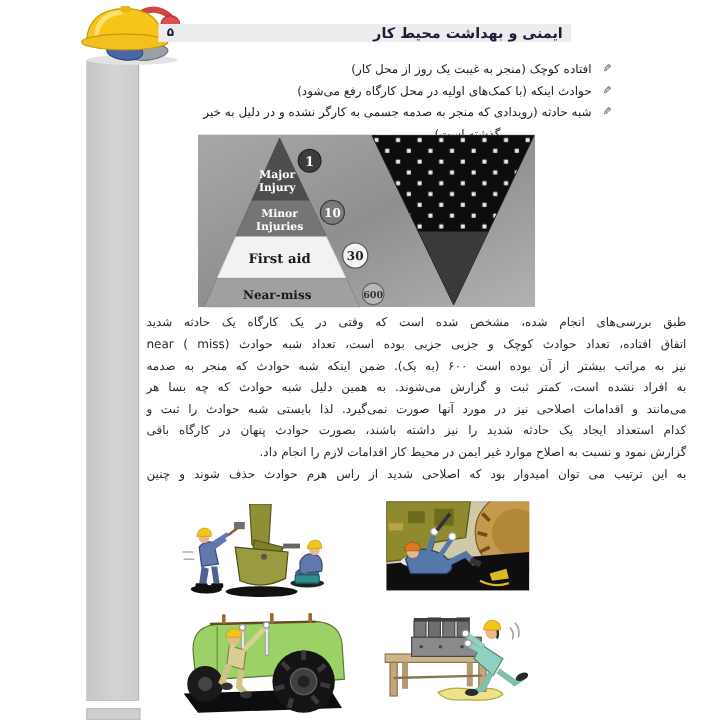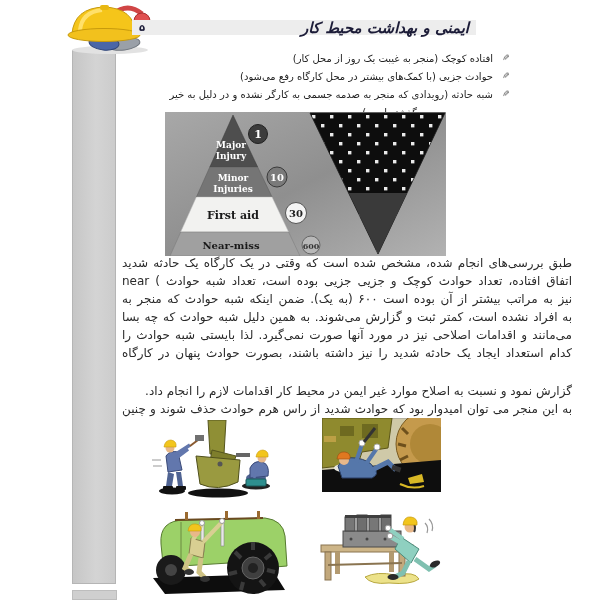--- a/index.html
+++ b/index.html
@@ -6,35 +6,35 @@
   .page{position:relative;width:600px;height:600px;background:#ffffff;overflow:hidden;
         font-family:"DejaVu Sans", sans-serif;color:#2a2a2a;}
   
   .side-strip{position:absolute;left:72px;top:50px;width:44px;height:534px;
         background:linear-gradient(to right,#c6c6c6,#d4d4d4 55%,#cccccc);border:1px solid #b5b5b5;box-sizing:border-box;}
   .side-tab{position:absolute;left:72px;top:590px;width:45px;height:10px;background:#cfcfcf;border:1px solid #bdbdbd;box-sizing:border-box;}
   
   .header-bar{position:absolute;left:132px;top:20px;width:344px;height:15px;background:#ededed;
         display:flex;align-items:center;justify-content:space-between;padding:0 7px;box-sizing:border-box;}
   .page-num{font-size:10px;font-weight:bold;color:#1c1c38;}
-  .header-title{font-size:15px;font-weight:bold;color:#1c1c38;direction:rtl;font-style:italic;}
+  .header-title{font-size:12px;font-weight:bold;color:#1c1c38;direction:rtl;}
   .hat{position:absolute;left:58px;top:0;width:100px;height:56px;}
   
   .bullets{position:absolute;left:140px;top:49px;width:372px;direction:rtl;font-size:10px;color:#222;}
   .bullet-row{display:flex;align-items:center;height:18px;gap:7px;}
   .pen{display:inline-block;width:12px;font-size:9px;color:#555;transform:scaleX(-1);flex:0 0 12px;text-align:center;}
   .bullet-cont{height:18px;display:flex;align-items:center;padding-right:95px;}
   
   .figure{position:absolute;left:165px;top:112px;width:281px;height:144px;}
   .figure svg{display:block;}
   .pyr-label{font-family:"DejaVu Serif",serif;font-weight:bold;}
   
-  .body-text{position:absolute;left:122px;top:254px;width:450px;direction:rtl;font-size:12px;color:#2a2a2a;}
+  .body-text{position:absolute;left:122px;top:261px;width:450px;direction:rtl;font-size:10px;color:#2a2a2a;}
   .tline{height:18px;line-height:18px;text-align:justify;text-align-last:justify;overflow:hidden;}
-  .tline.end{text-align:right;text-align-last:right;margin-top:20px;}
+  .tline.end{text-align:right;text-align-last:right;}
   .tline.indent-end{padding-right:66px;}
   
   .illus{position:absolute;}
 </style>
 </head>
 <body>
 
 <div class="page">
 
   <div class="side-strip"></div>
@@ -61,21 +61,21 @@
     <span class="header-title">ایمنی و بهداشت محیط کار</span>
   </div>
 
   <div class="bullets">
     <div class="bullet-row">
       <span class="pen">✎</span>
       <span>افتاده کوچک (منجر به غیبت یک روز از محل کار)</span>
     </div>
     <div class="bullet-row">
       <span class="pen">✎</span>
-      <span>حوادث جزیی (با کمک‌های بیشتر در محل کارگاه رفع می‌شود)</span>
+      <span>حوادث اینکه (با کمک‌های اولیه در محل کارگاه رفع می‌شود)</span>
     </div>
     <div class="bullet-row">
       <span class="pen">✎</span>
       <span>شبه حادثه (رویدادی که منجر به صدمه جسمی به کارگر نشده و در دلیل به خیر</span>
     </div>
     <div class="bullet-cont">
       <span>گذشته است)</span>
     </div>
   </div>
 
@@ -122,21 +122,21 @@
   </div>
 
   <div class="body-text">
     <div class="tline">طبق بررسی‌های انجام شده، مشخص شده است که وقتی در یک کارگاه یک حادثه شدید</div>
     <div class="tline">اتفاق افتاده، تعداد حوادث کوچک و جزیی جزیی بوده است، تعداد شبه حوادث ⁦near ( miss)⁩</div>
     <div class="tline">نیز به مراتب بیشتر از آن بوده است ۶۰۰ (به یک). ضمن اینکه شبه حوادث که منجر به صدمه</div>
     <div class="tline">به افراد نشده است، کمتر ثبت و گزارش می‌شوند. به همین دلیل شبه حوادث که چه بسا هر</div>
     <div class="tline">می‌مانند و اقدامات اصلاحی نیز در مورد آنها صورت نمی‌گیرد. لذا بایستی شبه حوادث را ثبت و</div>
     <div class="tline">کدام استعداد ایجاد یک حادثه شدید را نیز داشته باشند، بصورت حوادث پنهان در کارگاه باقی</div>
     <div class="tline end">گزارش نمود و نسبت به اصلاح موارد غیر ایمن در محیط کار اقدامات لازم را انجام داد.</div>
-    <div class="tline">به این منجر می توان امیدوار بود که حوادث شدید از راس هرم حوادث حذف شوند و چنین</div>
+    <div class="tline">به این ترتیب می توان امیدوار بود که اصلاحی شدید از راس هرم حوادث حذف شوند و چنین</div>
   </div>
 
   <svg class="illus" style="left:150px;top:420px" width="140" height="80" viewBox="0 0 140 80">
     <ellipse cx="68" cy="73" rx="30" ry="4.5" fill="#111"></ellipse>
     <ellipse cx="22" cy="71" rx="13" ry="3.5" fill="#111"></ellipse>
     <polygon points="58,0 76,0 74,34 60,34" fill="#8f8f35" stroke="#55551e"></polygon>
     <polygon points="62,30 86,36 82,48 60,42" fill="#7e7e2c" stroke="#55551e"></polygon>
     <path d="M46,36 L90,40 L88,62 Q68,72 50,64 Z" fill="#9a9a40" stroke="#4f4f1c"></path>
     <circle cx="70" cy="44" r="2.5" fill="#555"></circle>
     <rect x="86" y="33" width="14" height="4" fill="#666"></rect>

